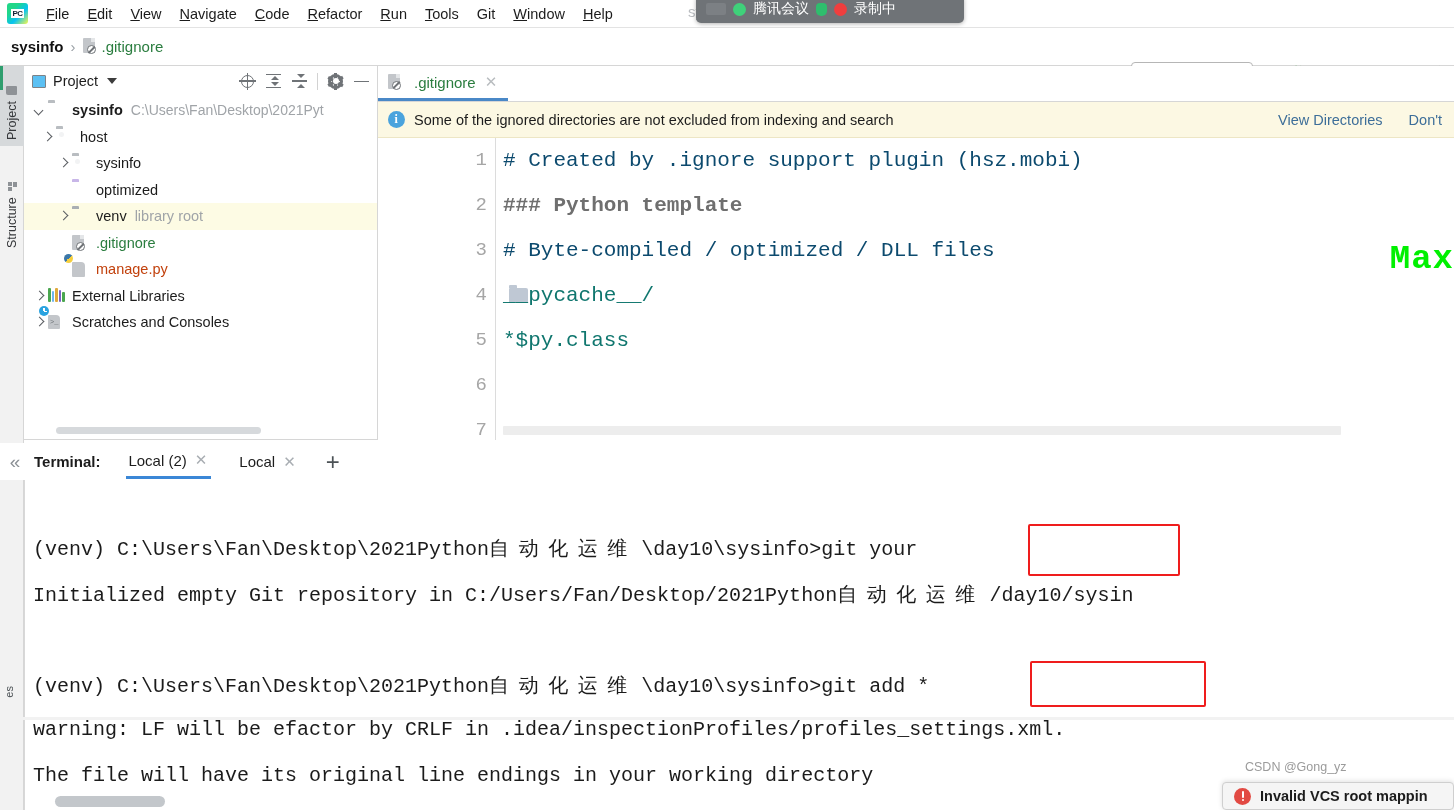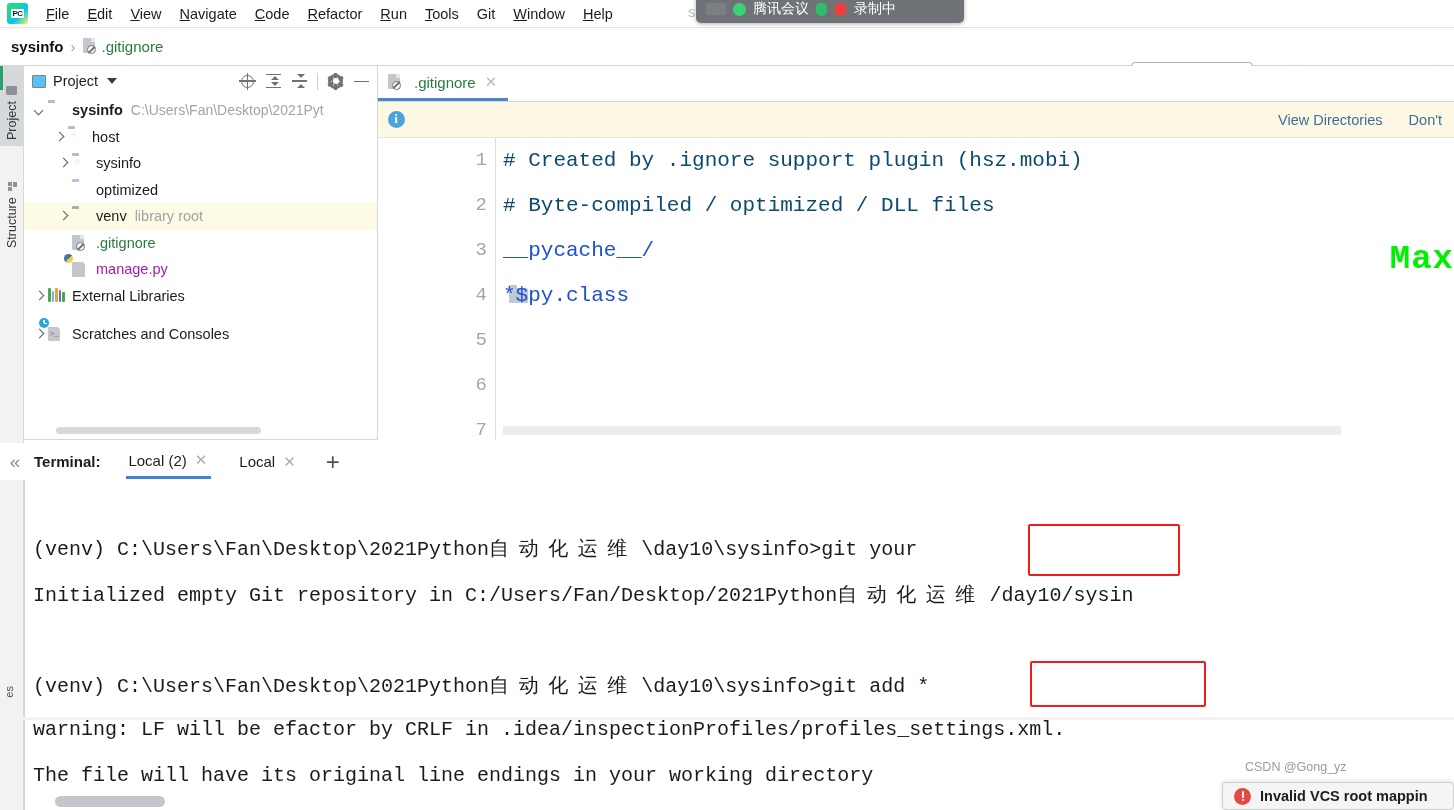--- a/index.html
+++ b/index.html
@@ -203,21 +203,21 @@
   .fico-scr{position:relative;width:17px;height:15px;}
   .fico-scr .pg{position:absolute;left:0;top:0;width:12px;height:14px;background:#c3c6ca;border-radius:1px 4px 1px 1px;}
   .fico-scr .pg:after{content:"";position:absolute;left:2px;top:3px;color:#6f7377;font-size:7px;font-family:"Liberation Mono",monospace;content:">_";}
   .fico-scr .cl{position:absolute;right:-1px;bottom:-1px;width:10px;height:10px;border-radius:50%;background:#2aa3e0;}
   .fico-scr .cl:after{content:"";position:absolute;left:4.3px;top:2px;width:1.3px;height:3.5px;background:#fff;}
   .fico-scr .cl:before{content:"";position:absolute;left:4.5px;top:5px;width:3px;height:1.3px;background:#fff;}
 
   .t-bold { font-weight:bold; }
   .t-path { color:#a0a4a8; margin-left:8px; font-size:14px; }
   .t-green { color:#2a7d3f; }
-  .t-brown { color:#a21caf; }
+  .t-brown { color:#c2410c; }
   .t-libroot { color:#a0a4a8; margin-left:8px; }
 
   .proj-hscroll {
     position:absolute; left:32px; bottom:5px; width:205px; height:7px;
     background:#d6d9dc; border-radius:4px;
   }
 
   
   .editor-area { position:absolute; left:378px; top:66px; width:1076px; height:374px; background:#fff; }
   .tabbar { height:36px; display:flex; align-items:flex-end; border-bottom:1px solid #d6d6d6; background:#fff;}
@@ -256,21 +256,21 @@
     background:#bfc8d4; border-radius:1px 2px 1px 1px;
   }
   .fold-fold:before{content:"";position:absolute;left:0;top:-3px;width:8px;height:3px;background:#bfc8d4;border-radius:1px 1px 0 0;}
   .codelines { position:absolute; left:125px; top:0; }
   .cl-row {
     height:45px; line-height:45px; font-size:21px;
     font-family:"Liberation Mono",monospace; white-space:pre;
   }
   .c-comment { color:#0c4a6e; }
   .c-comment-b { color:#6f6f6f; font-weight:bold; }
-  .c-green { color:#1d4ed8; }
+  .c-green { color:#0f766e; }
   .c-orange { color:#e07b1a; }
 
   .watermark-max {
     position:absolute; right:0px; top:176px; font-size:34px; font-weight:bold;
     color:#00f000; font-family:"Liberation Mono",monospace; letter-spacing:1px;
     -webkit-text-stroke:0px; line-height:34px;
   }
   .ed-hscroll {
     position:absolute; left:125px; bottom:5px; width:838px; height:9px;
     background:#ededed; border-radius:1px;
@@ -466,21 +466,21 @@
 
     <div class="tree">
 
       <div class="trow" style="padding-left:8px;">
         <span class="arrow down"></span>
         <span class="fico"><span class="f-gray"></span></span>
         <span class="t-bold">sysinfo</span>
         <span class="t-path">C:\Users\Fan\Desktop\2021Pyt</span>
       </div>
 
-      <div class="trow" style="padding-left:28px;">
+      <div class="trow" style="padding-left:16px;">
         <span class="arrow right"></span>
         <span class="fico"><span class="f-src"></span></span>
         <span>host</span>
       </div>
 
       <div class="trow" style="padding-left:32px;">
         <span class="arrow right"></span>
         <span class="fico"><span class="f-src"></span></span>
         <span>sysinfo</span>
       </div>
@@ -515,21 +515,21 @@
         <span class="fico"><span class="fico-py"><span class="pg"></span><span class="py"></span></span></span>
         <span class="t-brown">manage.py</span>
       </div>
 
       <div class="trow" style="padding-left:8px;">
         <span class="arrow right"></span>
         <span class="fico"><span class="fico-lib"><i></i><i></i><i></i><i></i><i></i></span></span>
         <span>External Libraries</span>
       </div>
 
-      <div class="trow" style="padding-left:8px;margin-top:12px;">
+      <div class="trow" style="padding-left:8px;">
         <span class="arrow right"></span>
         <span class="fico"><span class="fico-scr"><span class="pg"></span><span class="cl"></span></span></span>
         <span>Scratches and Consoles</span>
       </div>
     </div>
     <div class="proj-hscroll"></div>
   </div>
 
   <div class="editor-area">
     <div class="tabbar">
@@ -538,20 +538,21 @@
             <span class="pg"></span>
             <span class="bn"></span>
           </span>
         <span>.gitignore</span>
         <span class="x">✕</span>
       </div>
     </div>
 
     <div class="notif">
       <span class="info-ico"></span>
+      <span class="notif-txt">Some of the ignored directories are not excluded from indexing and search</span>
       <span class="notif-links">
         <span class="notif-link">View Directories</span>
         <span class="notif-link">Don't</span>
       </span>
     </div>
 
     <div class="code-wrap">
       <div class="gutter">
         <div class="gln">1</div>
         <div class="gln">2</div>
@@ -560,20 +561,21 @@
           <span>4</span>
           <span class="fold-fold"></span>
         </div>
         <div class="gln">5</div>
         <div class="gln">6</div>
         <div class="gln">7</div>
       </div>
 
       <div class="codelines">
         <div class="cl-row c-comment"># Created by .ignore support plugin (hsz.mobi)</div>
+        <div class="cl-row c-comment-b">### Python template</div>
         <div class="cl-row c-comment"># Byte-compiled / optimized / DLL files</div>
         <div class="cl-row c-green">__pycache__/</div>
         <div class="cl-row c-green">*$py.class</div>
         <div class="cl-row"></div>
       </div>
 
       <div class="ed-hscroll"></div>
     </div>
     <div class="watermark-max">Max</div>
   </div>

